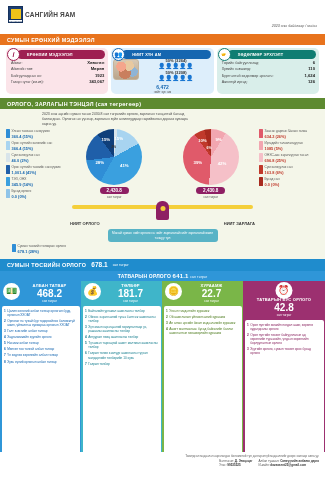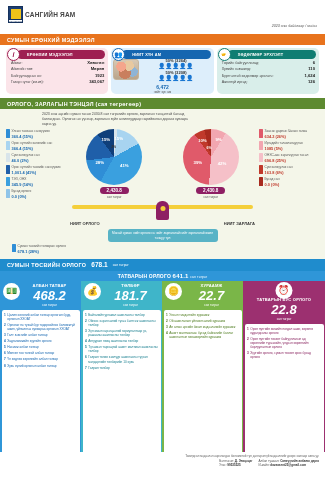--- a/index.html
+++ b/index.html
@@ -195,21 +195,21 @@
   .bcol { position: relative; display: flex; flex-direction: column; }
   .bcol-1 { flex: 1; background: #2f96d8; }
   .bcol-2 { flex: 1; background: #3fb5c9; }
   .bcol-3 { flex: 1; background: #7ab648; }
   .bcol-4 { width: 82px; background: #9c3070; }
   .bcol-head {
     display: flex; flex-direction: column; align-items: center;
     padding: 2px 2px 3px 2px; color: #fff; position: relative;
   }
   .bcol-head .ttl { font-size: 4.1px; font-weight: bold; letter-spacing: .2px; text-align:center; }
-  .bcol-head .amt { font-size: 13px; font-weight: bold; font-style: italic; }
+  .bcol-head .amt { font-size: 10px; font-weight: bold; }
   .bcol-head .unit { font-size: 3.1px; }
   .bcol-icon {
     width: 17px; height: 17px; border-radius: 50%; background: #fff;
     position: absolute; left: 3px; top: 2px;
     display: flex; align-items: center; justify-content: center; font-size: 9px;
   }
   .bcol-head.with-icon { padding-left: 20px; align-items: center; }
   .bcol-4 .bcol-head { padding-top: 16px; }
   .bcol-4 .bcol-icon { left: 50%; transform: translateX(-50%); top: 1px; }
 
@@ -594,21 +594,21 @@
           <span class="n">4</span>
           <span>Ашигт малтмалаас бусад байгалийн баялаг ашиглалтын зөвшөөрлийн хураамж</span>
         </div>
     </div>
   </div>
 
   <div class="bcol bcol-4">
     <div class="bcol-head">
       <div class="bcol-icon">⏰</div>
       <div class="ttl">ТАТВАРЫН БУС ОРЛОГО</div>
-      <div class="amt">22.8</div>
+      <div class="amt">42.8</div>
       <div class="unit">сая төгрөг</div>
     </div>
     <div class="bcol-body">
       <div class="bitem">
           <span class="n">1</span>
           <span>Орон нутгийн өмчийн ногдол ашиг, хөрөнгө худалдсаны орлого</span>
         </div>
       <div class="bitem">
           <span class="n">2</span>
           <span>Орон нутгийн төсөвт байгууллагын ад хөрөнгийн түрээсийн, үндсэн хөрөнгийн борлуулалтын орлого</span>

